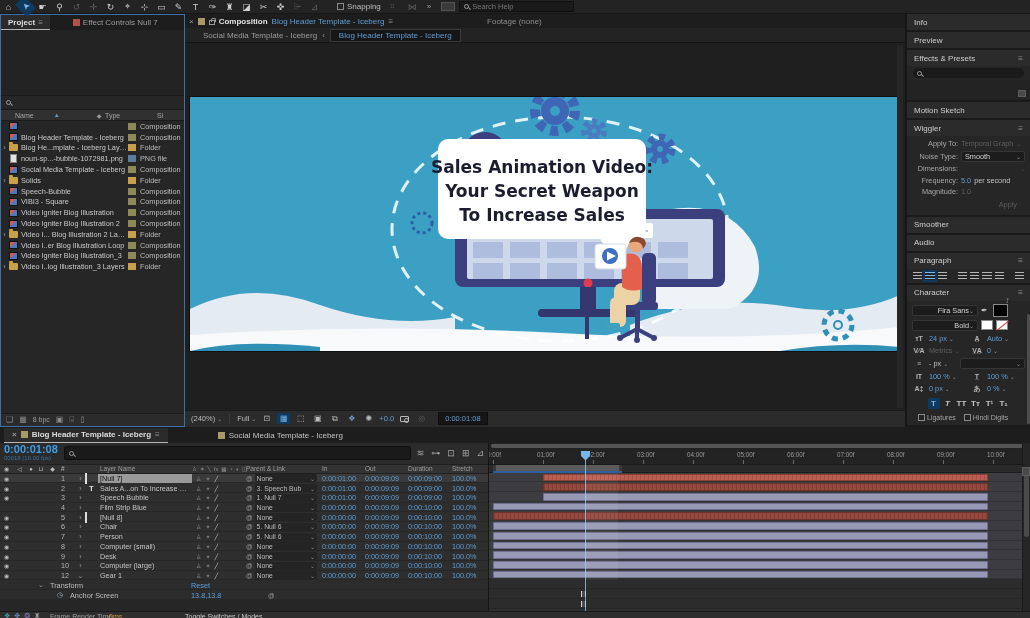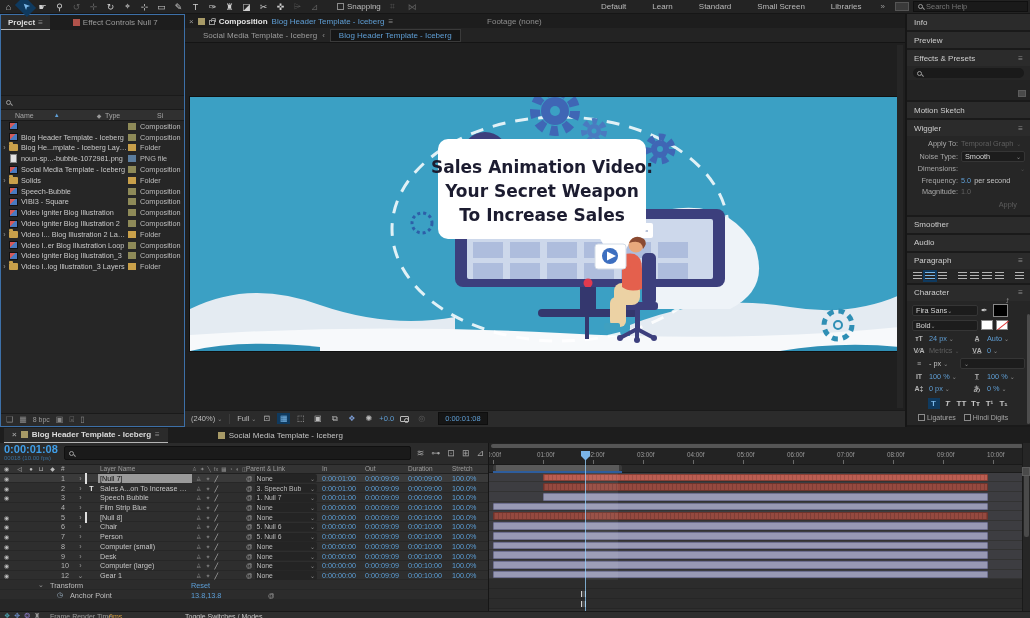--- a/index.html
+++ b/index.html
@@ -99,21 +99,21 @@
 .wsel{flex:1;height:11px;background:#1c1c1c;border:1px solid #353535;border-radius:2px;display:flex;align-items:center;justify-content:space-between;padding:0 3px;color:#d5d5d5;cursor:pointer}
 .chev{color:#8e8e8e;font-size:6px}
 .chev.dim{color:#4f4f4f}
 .applybtn{margin-left:auto;color:#5c5c5c;padding:1px 8px;cursor:pointer}
 .alignrow{height:14px;display:flex;align-items:center;gap:3px;padding:0 6px;background:#262626}
 .al-btn{width:10px;height:8px;background:repeating-linear-gradient(to bottom,#b5b5b5 0 1px,transparent 1px 3px);cursor:pointer}
 .al-btn.active{background:repeating-linear-gradient(to bottom,#7ab8ea 0 1px,transparent 1px 3px);outline:2px solid #0f3a5f}
 .al-gap{width:5px}
 .char-body{padding:3px 5px 4px;display:flex;flex-direction:column;gap:3px;background:#262626}
 .crow{display:flex;align-items:center;gap:3px;font-size:7.3px}
-.csel{flex:1;height:11px;background:#1c1c1c;border:1px solid #353535;border-radius:2px;display:flex;align-items:center;justify-content:flex-start;padding:0 3px;color:#d5d5d5;cursor:pointer}
+.csel{flex:1;height:11px;background:#1c1c1c;border:1px solid #353535;border-radius:2px;display:flex;align-items:center;justify-content:flex-end;padding:0 3px;color:#d5d5d5;cursor:pointer}
 .cic{flex:0 0 14px;color:#b5b5b5;font-size:7px;font-weight:bold;text-align:center}
 .cval{display:flex;align-items:center;gap:2px;flex:1;cursor:pointer}
 .eyedrop{width:9px;height:9px;color:#c5c5c5;font-size:8px}
 .fillsw{width:15px;height:13px;background:#000;border:1px solid #888;position:relative;cursor:pointer}
 .fillsw:after{content:"⤴";position:absolute;right:-2px;top:-7px;font-size:6px;color:#aaa}
 .strokesw{width:12px;height:10px;background:#fff;border:1px solid #888;position:relative;cursor:pointer}
 .nonesw{width:12px;height:10px;background:#fff;border:1px solid #888;position:relative;cursor:pointer}
 .nonesw:after{content:"";position:absolute;left:-1px;top:4px;width:14px;height:1px;background:#d33;transform:rotate(-38deg)}
 .tbtnrow{display:flex;gap:2px;justify-content:center;padding-top:1px}
 .tbtn{width:12px;height:11px;display:flex;align-items:center;justify-content:center;color:#c5c5c5;font-weight:bold;font-size:8px;cursor:pointer}
@@ -224,27 +224,20 @@
         <span class="tool">✜</span>
         <span class="tool dim">⌲</span>
         <span class="tool dim">⊿</span>
       </span>
     <span class="snapwrap">
       <span class="checkbox"></span>
       <span>Snapping</span>
       <span class="tool dim">⌗</span>
       <span class="tool dim">⋈</span>
     </span>
-    <span class="ws-bar">
-        <span class="ws-item">Default</span>
-        <span class="ws-item">Learn</span>
-        <span class="ws-item">Standard</span>
-        <span class="ws-item">Small Screen</span>
-        <span class="ws-item">Libraries</span>
-      </span>
     <span class="overflow">»</span>
     <span class="tog-ic"></span>
     <span class="searchhelp">
       <span class="mag"></span>
       <input placeholder="Search Help" style="">
     </span>
   </div>
 
   <div class="main">
 
@@ -1118,21 +1111,21 @@
             <span class="c-t">100.0%</span>
           </div>
         </div>
       <div class="prop-row">
         <span class="prop-exp">⌄</span>
         <span class="prop-name t1">Transform</span>
         <span class="prop-val">Reset</span>
       </div>
       <div class="prop-row">
         <span class="prop-sw">◷</span>
-        <span class="prop-name">Anchor Point</span>
+        <span class="prop-name">Anchor Screen</span>
         <span class="prop-val">13.8,13.8</span>
         <span class="prop-whip">@</span>
       </div>
       <div class="tl-fill"></div>
     </div>
 
     <div class="tl-right">
       <div class="hscroll">
           <div class="hthumb"></div>
         </div>

